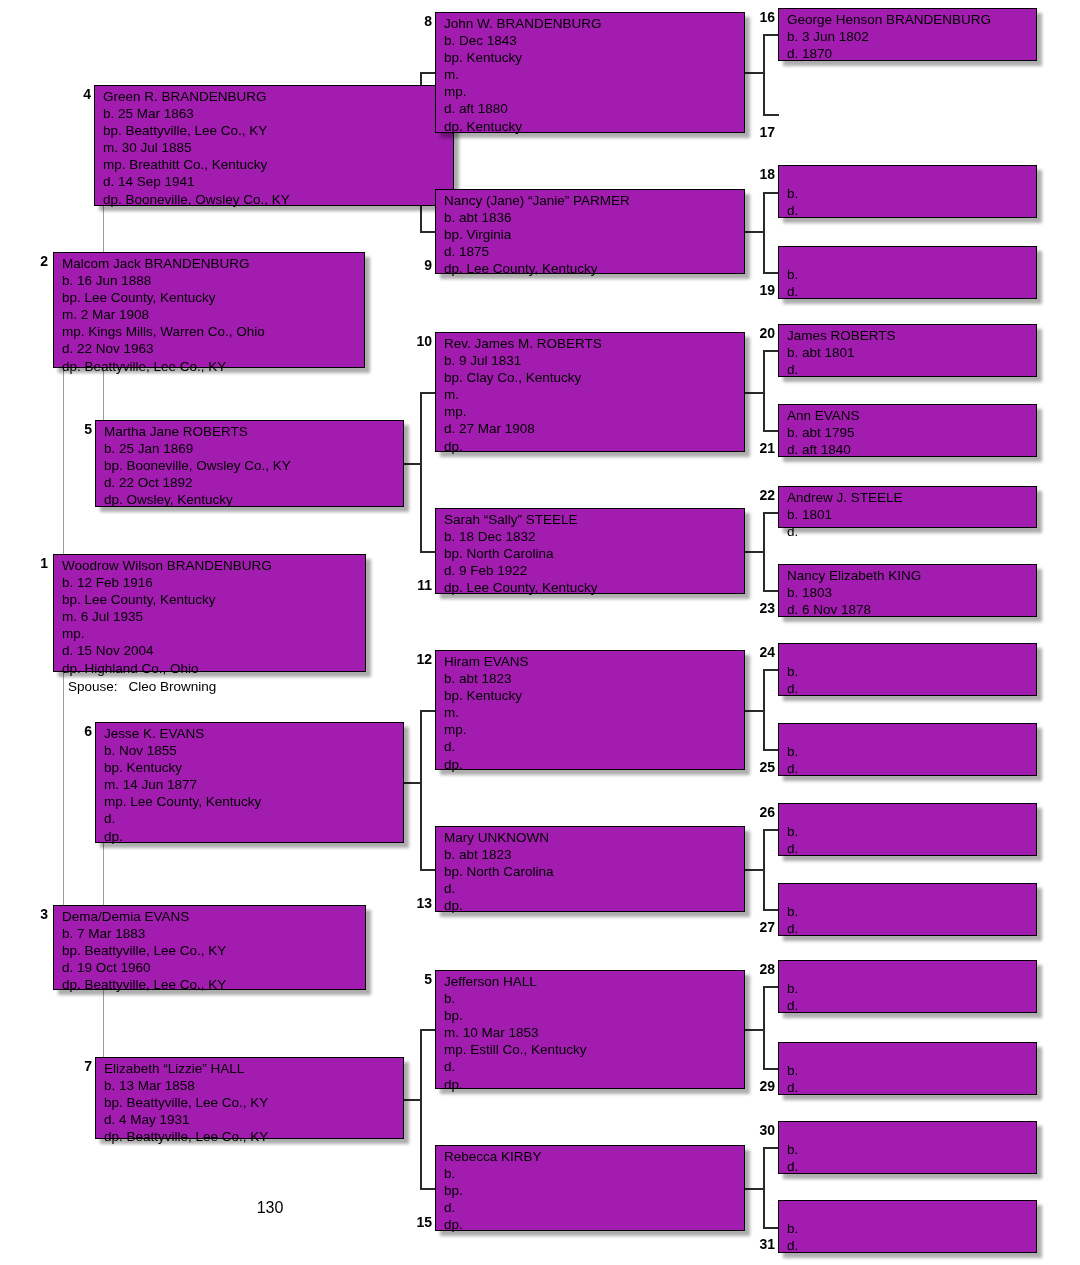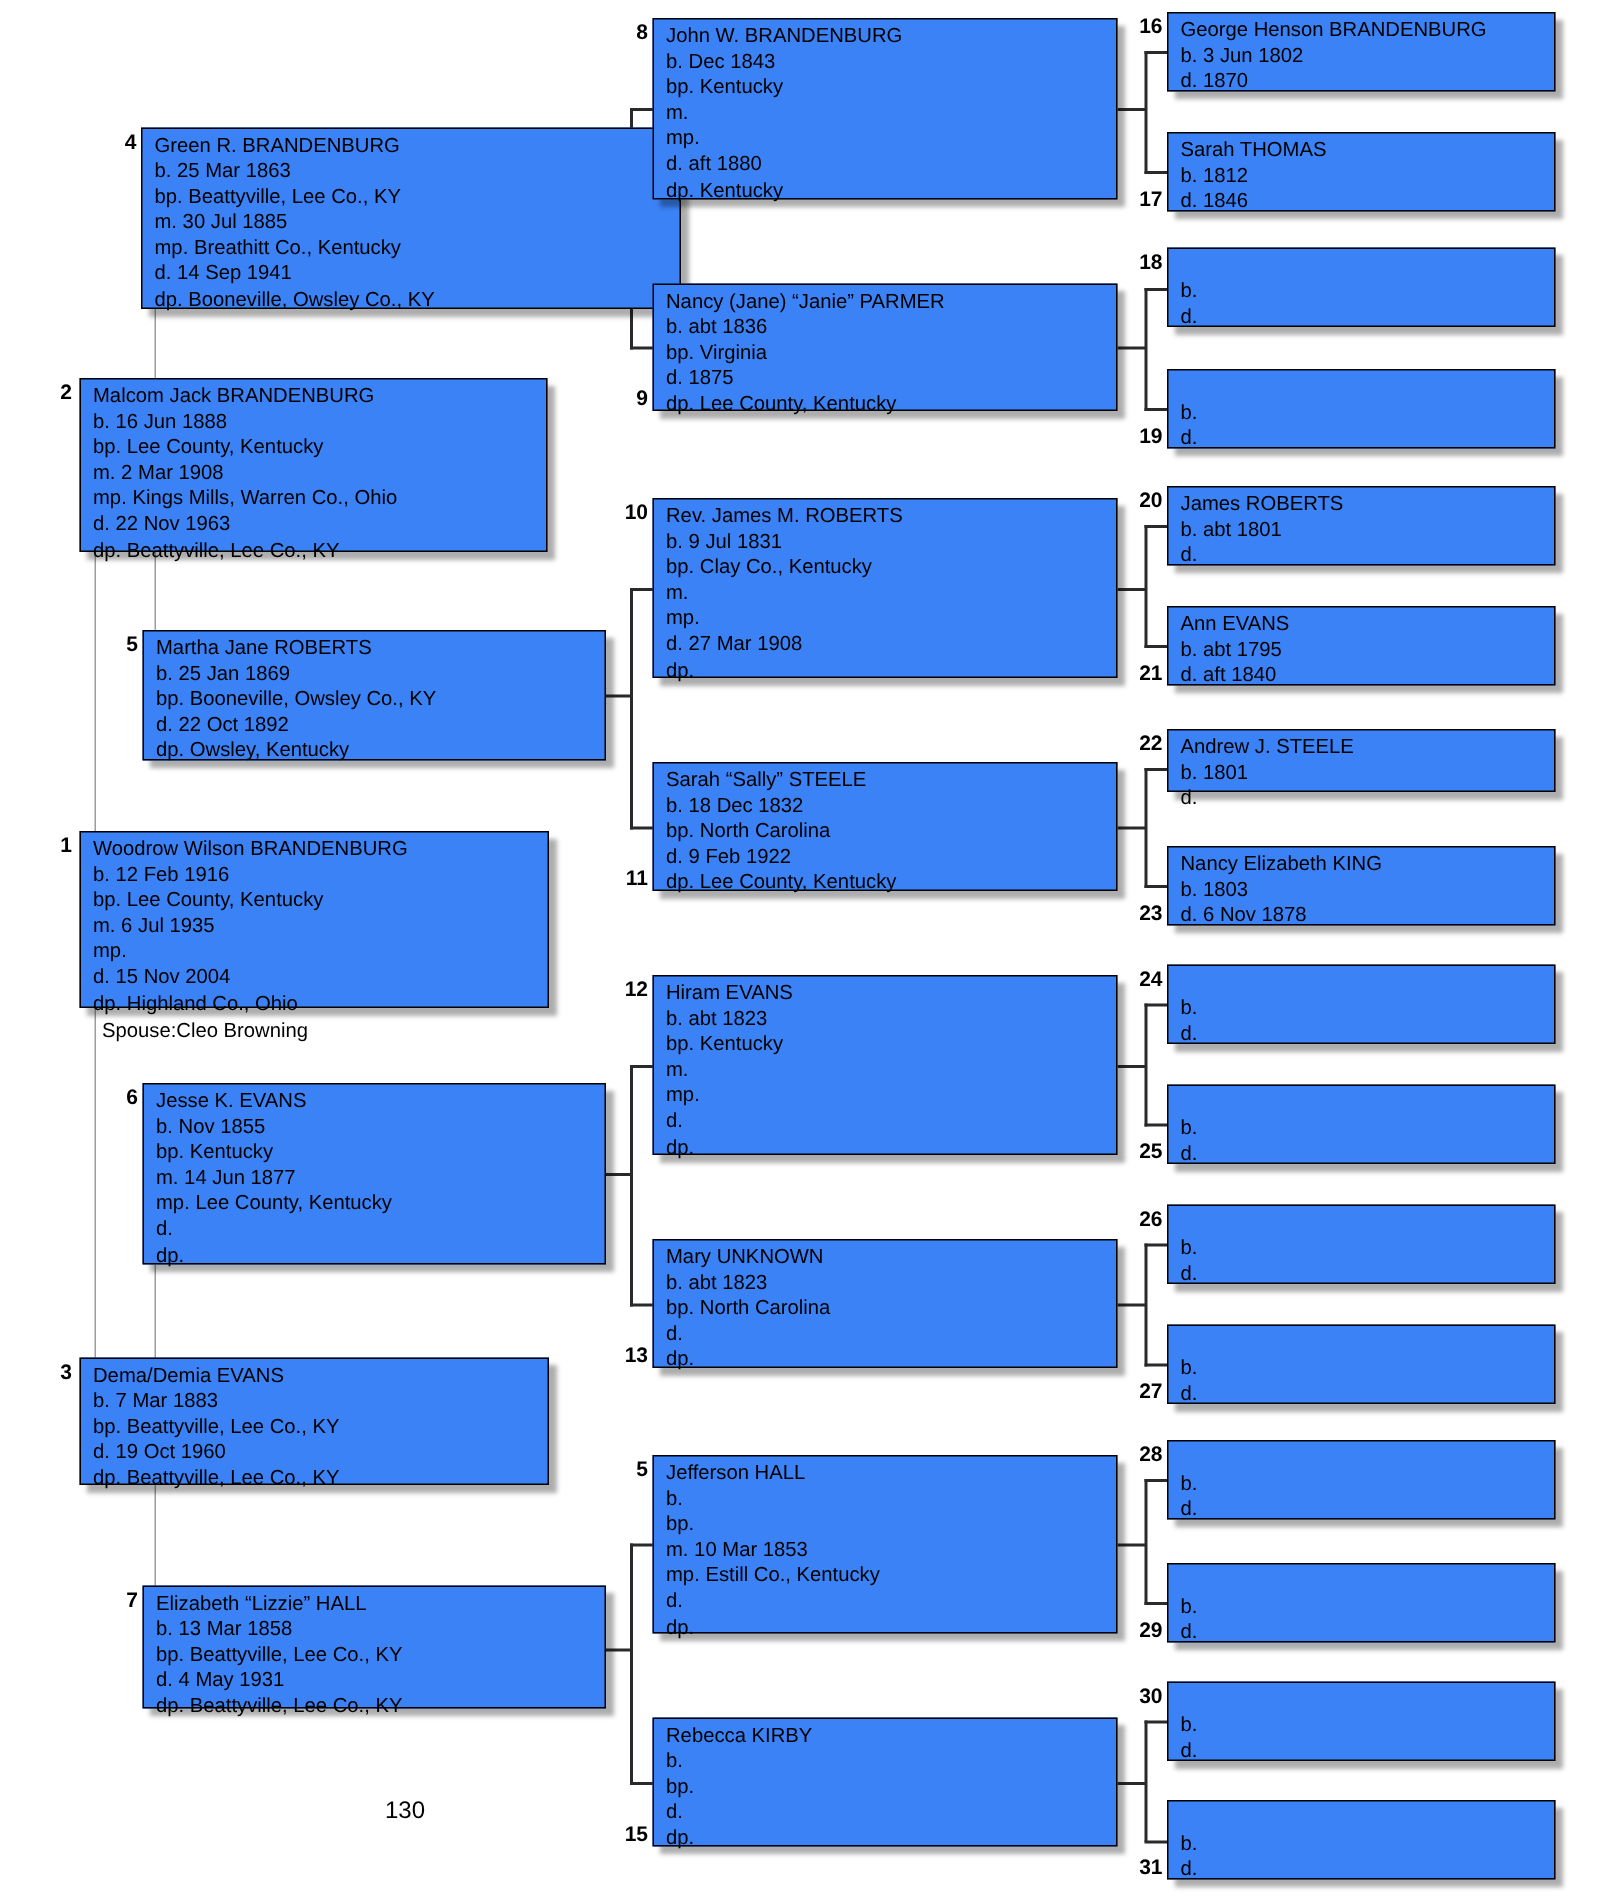--- a/index.html
+++ b/index.html
@@ -1,35 +1,35 @@
 <!DOCTYPE html>
 <html><head>
 <meta charset="utf-8">
 <style>
   html,body{margin:0;padding:0;background:#ffffff;}
   #chart{
     position:relative;width:1080px;height:1265px;background:#ffffff;overflow:hidden;
     font-family:"Liberation Sans","DejaVu Sans",sans-serif;color:#000;
   }
   .box{
-    position:absolute;background:#3b82f6;border:1.4px solid #000;
+    position:absolute;background:#a21caf;border:1.4px solid #000;
     box-shadow:5px 5px 3px rgba(0,0,0,0.32);box-sizing:border-box;
   }
   .lines{padding:2px 6px 0 8px;font-size:13.5px;line-height:17.1px;overflow:hidden;}
   .line{min-height:17.1px;white-space:nowrap;}
   .num{
     position:absolute;width:28px;text-align:right;font-size:14px;font-weight:bold;
     line-height:17px;
   }
   .vl,.hl{position:absolute;background:#2a2a2a;}
   .vl{width:1.5px;}
   .hl{height:1.5px;}
   .dl{position:absolute;background:#9c9c9c;width:1.4px;}
   .spouse{position:absolute;left:68px;top:679px;font-size:13.5px;}
-  .spouse .sp-name{}
+  .spouse .sp-name{margin-left:11px;}
   .pageno{position:absolute;left:240px;top:1199px;width:60px;text-align:center;font-size:16px;}
 </style>
 </head>
 <body>
 
 <div id="chart">
 
   <div class="dl" style="left:103px;top:206px;height:214px"></div>
   <div class="dl" style="left:63px;top:368px;height:537px"></div>
   <div class="dl" style="left:103px;top:843px;height:214px"></div>
@@ -245,27 +245,20 @@
         <div class="line">d.</div>
         <div class="line">dp.</div>
       </div>
     </div>
 
   <div class="box" style="left:778px;top:8px;width:259px;height:53px">
       <div class="lines">
         <div class="line">George Henson BRANDENBURG</div>
         <div class="line">b. 3 Jun 1802</div>
         <div class="line">d. 1870</div>
-      </div>
-    </div>
-  <div class="box" style="left:778px;top:88px;width:259px;height:53px">
-      <div class="lines">
-        <div class="line">Sarah THOMAS</div>
-        <div class="line">b. 1812</div>
-        <div class="line">d. 1846</div>
       </div>
     </div>
   <div class="box" style="left:778px;top:165px;width:259px;height:53px">
       <div class="lines">
         <div class="line"></div>
         <div class="line">b.</div>
         <div class="line">d.</div>
       </div>
     </div>
   <div class="box" style="left:778px;top:246px;width:259px;height:53px">

